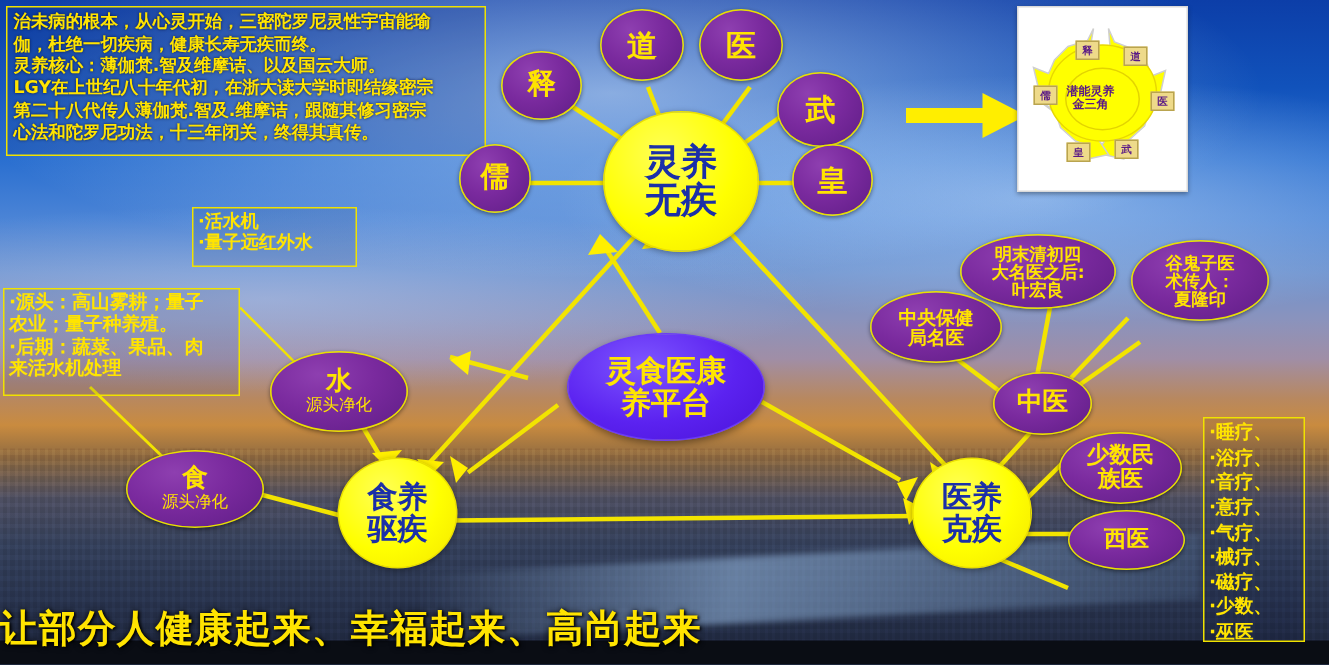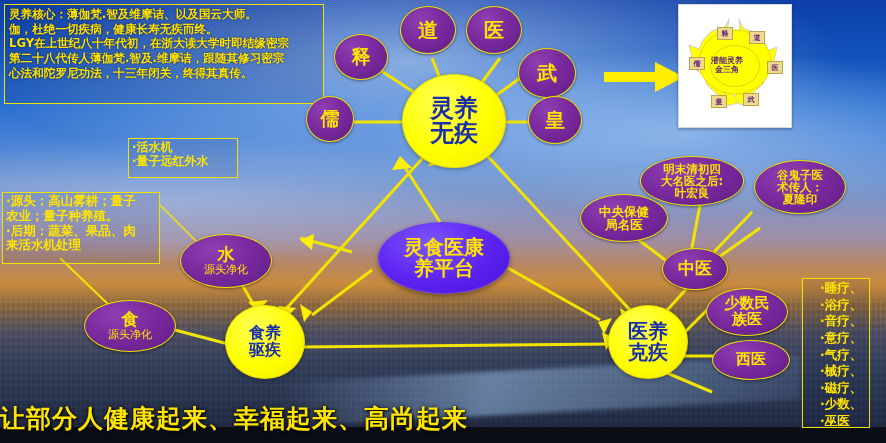--- a/index.html
+++ b/index.html
@@ -101,21 +101,21 @@
   }
 
   #headline{
     position:absolute;left:0;top:402px;width:886px;text-align:left;
     color:#ffe400;font-size:25px;font-weight:bold;letter-spacing:1px;
     text-shadow:0 0 4px rgba(0,0,0,.9), 1px 1px 2px #000;
   }
   .vlist{
     position:absolute;border:1.6px solid #f0e200;color:#ffe400;
     font-weight:bold;font-size:12.5px;line-height:1.33;
-    padding:1px 2px 1px 17px;box-sizing:border-box;
+    padding:1px 2px 1px 3px;box-sizing:border-box;
     background:rgba(10,20,70,.10);
   }
 </style>
 </head>
 <body>
 
 <div id="stage">
 
   <div id="city"></div>
   <div id="river"></div>
@@ -167,22 +167,23 @@
       <polygon points="614,338 602,332 606,350"></polygon>
     </g>
 
     <g>
       <rect x="604" y="72" width="56" height="10" fill="#ffee00"></rect>
       <polygon points="655,62 684,77 655,92" fill="#ffee00"></polygon>
     </g>
   </svg>
 
   <div id="hdr">
+    <div>治未病的根本，从心灵开始，三密陀罗尼灵性宇宙能瑜</div>
+    <div>伽，杜绝一切疾病，健康长寿无疾而终。</div>
     <div>灵养核心：薄伽梵.智及维摩诘、以及国云大师。</div>
-    <div>伽，杜绝一切疾病，健康长寿无疾而终。</div>
     <div>LGY在上世纪八十年代初，在浙大读大学时即结缘密宗</div>
     <div>第二十八代传人薄伽梵.智及.维摩诘，跟随其修习密宗</div>
     <div>心法和陀罗尼功法，十三年闭关，终得其真传。</div>
   </div>
 
   <div id="inset">
     <svg width="112" height="122" viewBox="0 0 112 122">
       <g fill="#ffff00" stroke="#cfcfcf" stroke-width="1">
         <path d="M50 14 L46 22 L33 26 L24 35 L20 44 L10 40 L14 57 L27 50 L26 42 L33 33 L44 29 L46 37 Z"></path>
         <path d="M60 14 L64 23 L77 28 L86 38 L88 46 L98 42 L94 60 L82 52 L83 44 L76 35 L64 31 L62 38 Z"></path>
@@ -231,21 +232,21 @@
     <span>皇</span>
   </div>
 
   <div class="node ellipse bnode" style="left:378px;top:222px;width:132px;height:72px;font-size:20px;">
     <div>
       <div>灵食医康</div>
       <div>养平台</div>
     </div>
   </div>
 
-  <div class="node ellipse ynode" style="left:225px;top:305px;width:80px;height:74px;font-size:16px;">
+  <div class="node ellipse ynode" style="left:225px;top:305px;width:80px;height:74px;font-size:20px;">
     <div>
       <div>食养</div>
       <div>驱疾</div>
     </div>
   </div>
 
   <div class="node ellipse ynode" style="left:608px;top:305px;width:80px;height:74px;font-size:20px;">
     <div>
       <div>医养</div>
       <div>克疾</div>

